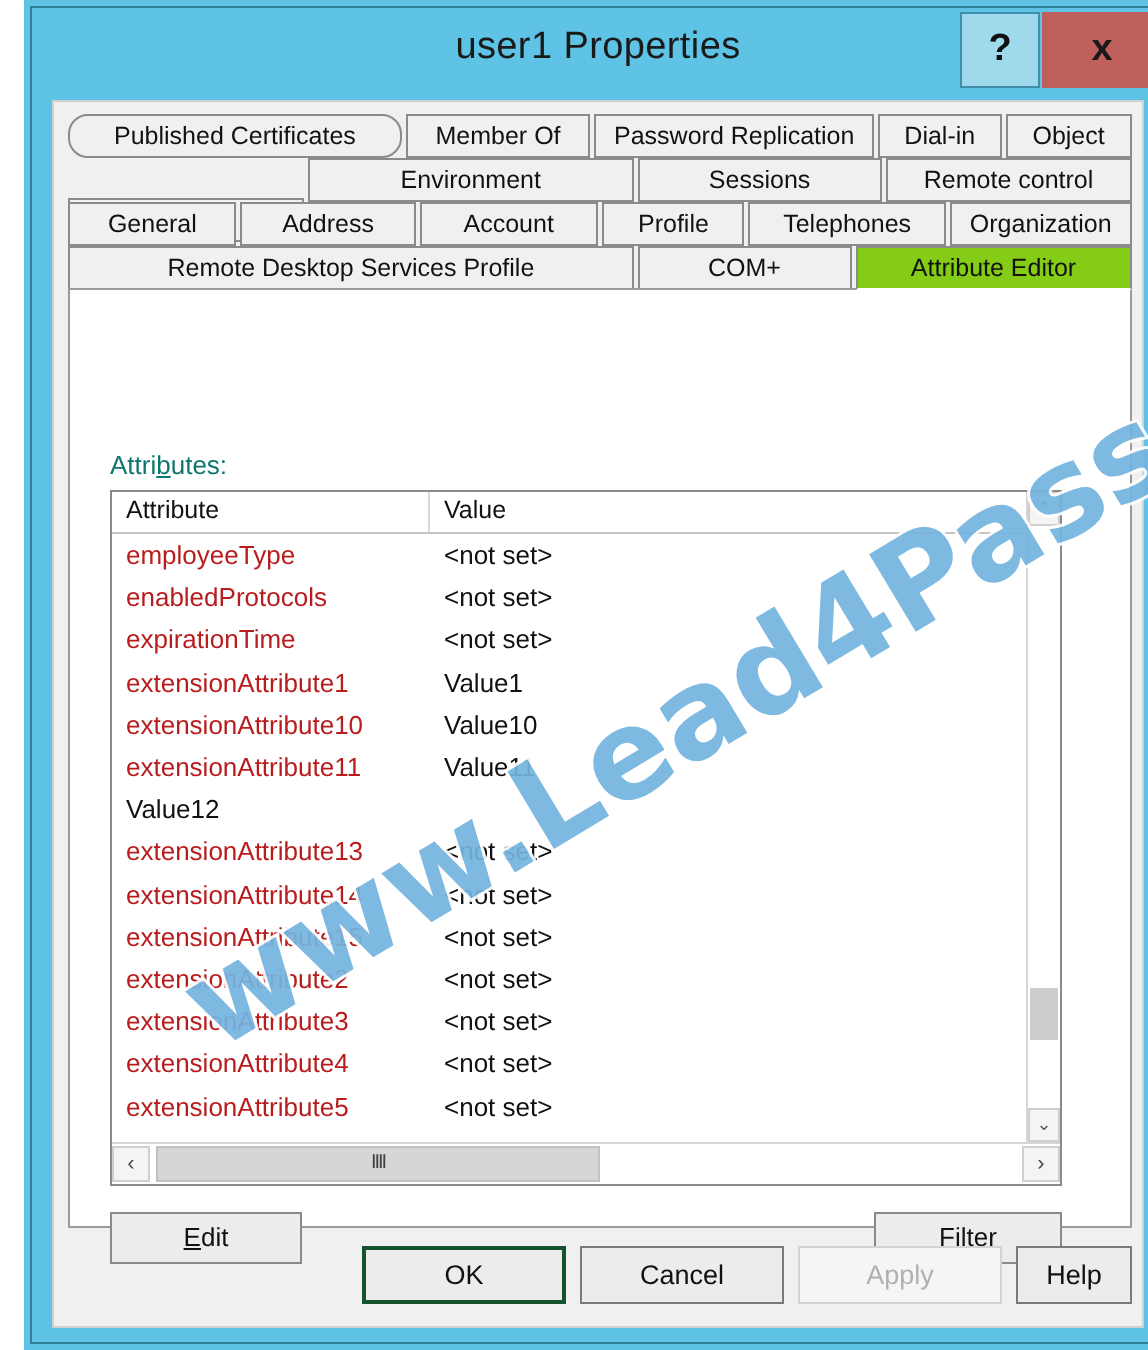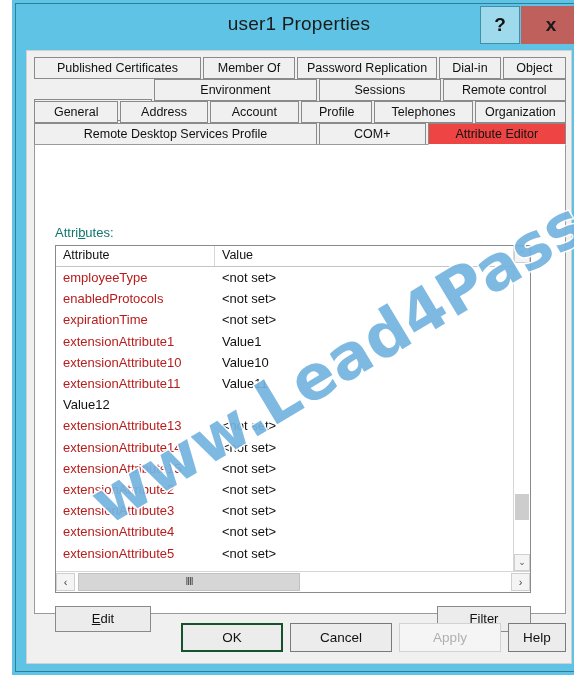--- a/index.html
+++ b/index.html
@@ -109,21 +109,21 @@
     font-size: 12.5px;
     color: #111;
     line-height: 20px;
     text-align: center;
     cursor: default;
     white-space: nowrap;
     overflow: hidden;
   }
   .tab:last-child { margin-right: 0; }
   .tab.active {
-    background: #ef4444;
+    background: #84cc16;
     border-bottom-color: #ffffff;
     z-index: 5;
     text-align: center;
   }
 
   
   #tabpage {
     position: absolute;
     left: 7px; top: 93px;
     width: 532px; height: 470px;
@@ -343,21 +343,21 @@
   <div id="titlebar">
     <div id="title-text">user1 Properties</div>
     <div id="help-button">?</div>
     <div id="close-button">x</div>
   </div>
 
   <div id="dialog-body">
 
     <div id="tabstrip">
         <div class="tab-row" style="top: 0px;">
-          <div class="tab" style="width: 174px;">Published Certificates</div>
+          <div class="tab" style="width: 174px; border-radius: 10px;">Published Certificates</div>
           <div class="tab" style="width: 96px;">Member Of</div>
           <div class="tab" style="width: 146px;">Password Replication</div>
           <div class="tab" style="width: 64px;">Dial-in</div>
           <div class="tab" style="width: 66px;">Object</div>
         </div>
         <div class="tab-row" style="top: 22px;">
           <div class="tab" style="width: 124px; margin-top: 20px;">Security</div>
           <div class="tab" style="width: 172px;">Environment</div>
           <div class="tab" style="width: 128px;">Sessions</div>
           <div class="tab" style="width: 130px;">Remote control</div>

